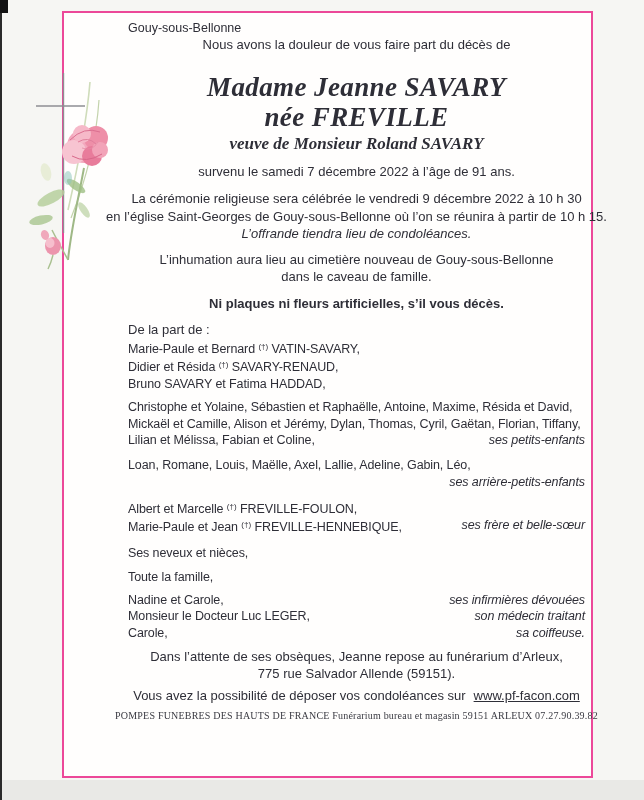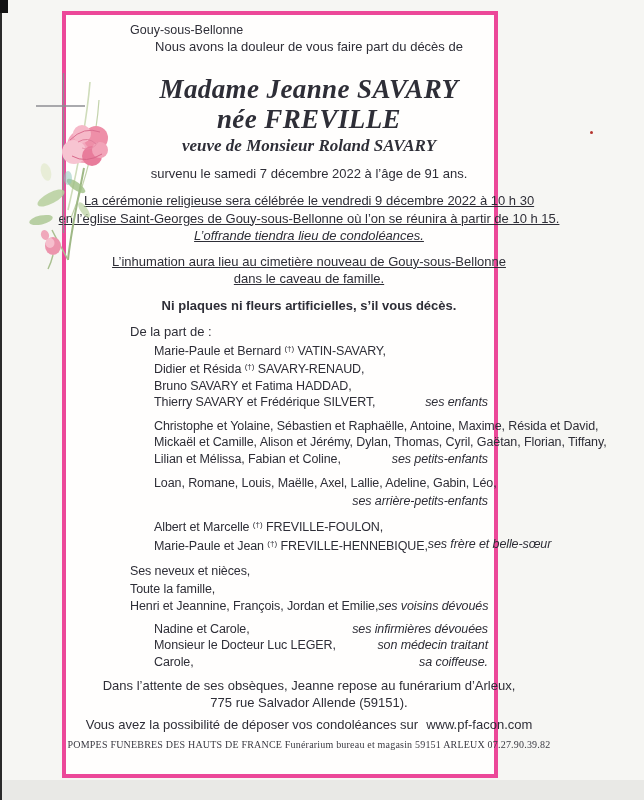--- a/index.html
+++ b/index.html
@@ -8,55 +8,55 @@
     background:#f6f6f3;
     font-family:"Liberation Sans",sans-serif;
     color:#2e2e37;
   }
   .scan-bottom-strip{position:absolute;left:0;top:780px;width:644px;height:20px;background:#e9e9e6;}
   .scan-edge-left{position:absolute;left:0;top:0;width:2px;height:800px;background:#2a2a2a;}
   .scan-corner{position:absolute;left:0;top:0;width:8px;height:13px;background:#121212;}
   .scan-speck{position:absolute;left:590px;top:131px;width:3px;height:3px;border-radius:50%;background:#b5342e;}
 
   .card{
-    position:absolute;left:62px;top:11px;width:436px;height:767px;
-    background:#fffefd;border:4px solid #ec4899;box-sizing:border-box;
+    position:absolute;left:62px;top:11px;width:531px;height:767px;
+    background:#fffefd;border:2px solid #ec4899;box-sizing:border-box;
     padding:7px 6px 0 64px;
   }
   .illustration{position:absolute;left:24px;top:60px;width:100px;height:212px;z-index:3;}
 
   .location{font-size:12.5px;line-height:16px;text-align:left;}
   .cline{display:flex;justify-content:center;white-space:nowrap;}
   .intro{font-size:13px;line-height:17px;}
   .title-main{margin-top:19px;font-family:"Liberation Serif",serif;font-style:italic;font-weight:bold;
     font-size:27px;line-height:30px;letter-spacing:0.4px;}
   .title-main2{font-family:"Liberation Serif",serif;font-style:italic;font-weight:bold;
     font-size:27px;line-height:30px;letter-spacing:0.4px;}
   .subtitle{margin-top:1px;font-family:"Liberation Serif",serif;font-style:italic;font-weight:bold;
     font-size:17px;line-height:21px;}
   .death-line{margin-top:9px;font-size:13px;line-height:17px;}
-  .para{margin-top:10px;text-decoration:underline;}
+  .para{margin-top:10px;}
   .para .cline{font-size:13px;line-height:17.5px;}
   .burial{margin-top:8px;text-align:center;}
   .notice{margin-top:9px;font-weight:bold;font-size:13px;line-height:17px;}
   .fam-heading{margin-top:9px;font-size:13px;line-height:17px;}
-  .fam-group{margin-top:7px;margin-left:24px;}
+  .fam-group{margin-top:7px;}
   .fam-group.first{margin-top:1px;}
   .fam-line{font-size:12.5px;line-height:16.5px;letter-spacing:-0.1px;white-space:nowrap;}
   .fam-row{display:flex;justify-content:space-between;}
   .fam-label{font-style:italic;}
   .fam-label-own{text-align:right;margin-top:1px;}
   .standalone{margin-top:9px;}
-  .standalone2{margin-top:1px;}
+  .standalone2{margin-top:8px;}
   .dag{font-size:8px;vertical-align:4px;letter-spacing:0;}
   .closing{margin-top:7px;}
   .closing .cline{font-size:13px;line-height:17px;}
   .bold{font-weight:bold;}
   .condolences{margin-top:5px;font-size:13px;line-height:18px;}
-  .link{cursor:pointer;color:#2e2e37;margin-left:8px;}
+  .link{text-decoration:underline;cursor:pointer;color:#2e2e37;margin-left:8px;}
   .agency{margin-top:4px;font-family:"Liberation Serif",serif;font-size:10px;line-height:13px;letter-spacing:0.2px;color:#3a3a42;}
 </style>
 </head>
 <body>
 
 <div class="scan-bottom-strip"></div>
 <div class="scan-edge-left"></div>
 <div class="scan-corner"></div>
 <div class="scan-speck"></div>
 
@@ -110,24 +110,20 @@
   <div class="fam-heading">De la part de :</div>
 
   <div class="fam-group first">
     <div class="fam-line">
       <span>Marie-Paule et Bernard </span><sup class="dag">(†)</sup><span> VATIN-SAVARY,</span>
     </div>
     <div class="fam-line">
       <span>Didier et Résida </span><sup class="dag">(†)</sup><span> SAVARY-RENAUD,</span>
     </div>
     <div class="fam-line">Bruno SAVARY et Fatima HADDAD,</div>
-    <div class="fam-line fam-row">
-      <span>Thierry SAVARY et Frédérique SILVERT,</span>
-      <span class="fam-label">ses enfants</span>
-    </div>
   </div>
 
   <div class="fam-group">
     <div class="fam-line">Christophe et Yolaine, Sébastien et Raphaëlle, Antoine, Maxime, Résida et David,</div>
     <div class="fam-line">Mickaël et Camille, Alison et Jérémy, Dylan, Thomas, Cyril, Gaëtan, Florian, Tiffany,</div>
     <div class="fam-line fam-row">
       <span>Lilian et Mélissa, Fabian et Coline,</span>
       <span class="fam-label">ses petits-enfants</span>
     </div>
   </div>
@@ -143,24 +139,20 @@
     </div>
     <div class="fam-line fam-row">
       <span><span>Marie-Paule et Jean </span><sup class="dag">(†)</sup><span> FREVILLE-HENNEBIQUE,</span></span>
       <span class="fam-label">ses frère et belle-sœur</span>
     </div>
   </div>
 
   <div class="fam-line standalone">Ses neveux et nièces,</div>
   <div class="fam-line standalone2">Toute la famille,</div>
 
-  <div class="fam-line fam-row standalone2">
-    <span>Henri et Jeannine, François, Jordan et Emilie,</span>
-    <span class="fam-label">ses voisins dévoués</span>
-  </div>
 
   <div class="fam-group" style="margin-top:6px">
     <div class="fam-line fam-row">
       <span>Nadine et Carole,</span>
       <span class="fam-label">ses infirmières dévouées</span>
     </div>
     <div class="fam-line fam-row">
       <span>Monsieur le Docteur Luc LEGER,</span>
       <span class="fam-label">son médecin traitant</span>
     </div>

